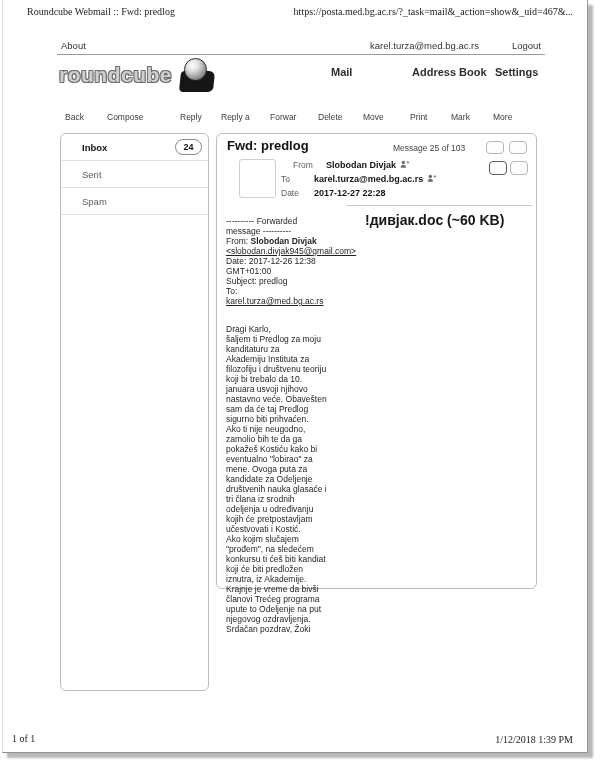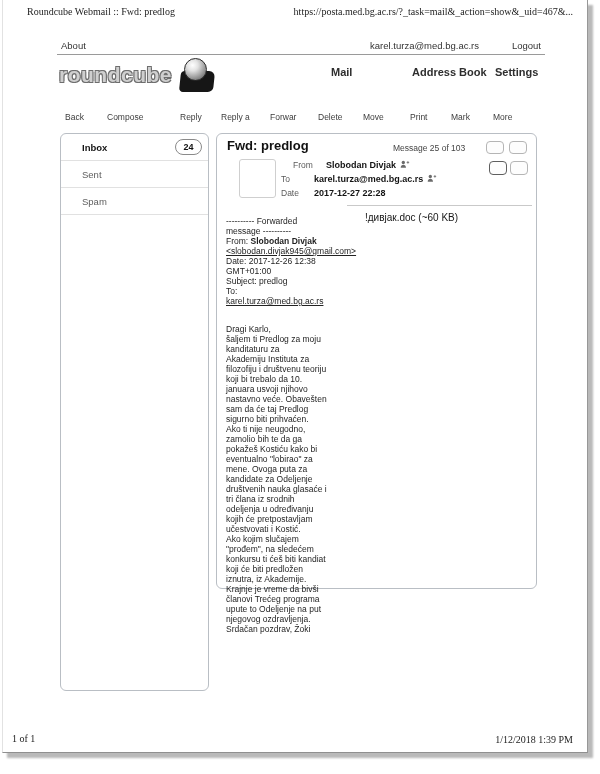--- a/index.html
+++ b/index.html
@@ -67,21 +67,21 @@
   .hb1 { left:269px; top:7px; } .hb2 { left:292px; top:7px; }
   .hb3 { left:272px; top:27px; height:14px; border-color:#5f5f5f; } .hb4 { left:293px; top:27px; height:14px; }
 
   .photo-box { position:absolute; left:22px; top:25px; width:37px; height:39px; border:1px solid #cfcfcf; border-radius:3px; background:#fff; }
   .hdr-label { position:absolute; left:64px; font-size:8.5px; color:#5a5a5a; }
   .hdr-value { position:absolute; left:97px; font-size:9px; font-weight:bold; color:#141414; white-space:nowrap; }
   .r1 { top:26px;padding-left:12px; } .r2 { top:40px; } .r3 { top:54px; }
   .contact-icon { display:inline-block; width:10px; height:9px; margin-left:4px; vertical-align:-1px; }
 
   .att-divider { position:absolute; left:130px; right:4px; top:71px; height:1px; background:#c9c9c9; }
-  .attachment { position:absolute; left:148px; top:78px; font-size:10px; font-weight:normal; color:#161616; }
+  .attachment { position:absolute; left:148px; top:78px; font-size:14px; font-weight:bold; color:#161616; }
 
   
   .mail-body { position:absolute; left:9px; top:82px; width:162px; font-size:8.5px; line-height:10px; color:#1e1e1e; }
   .mail-body .bold { font-weight:bold; }
   .mail-body .link { text-decoration:underline; color:#222; }
   .body-para { margin-top:18px; white-space:pre-line; }
 </style>
 </head>
 <body>
 

